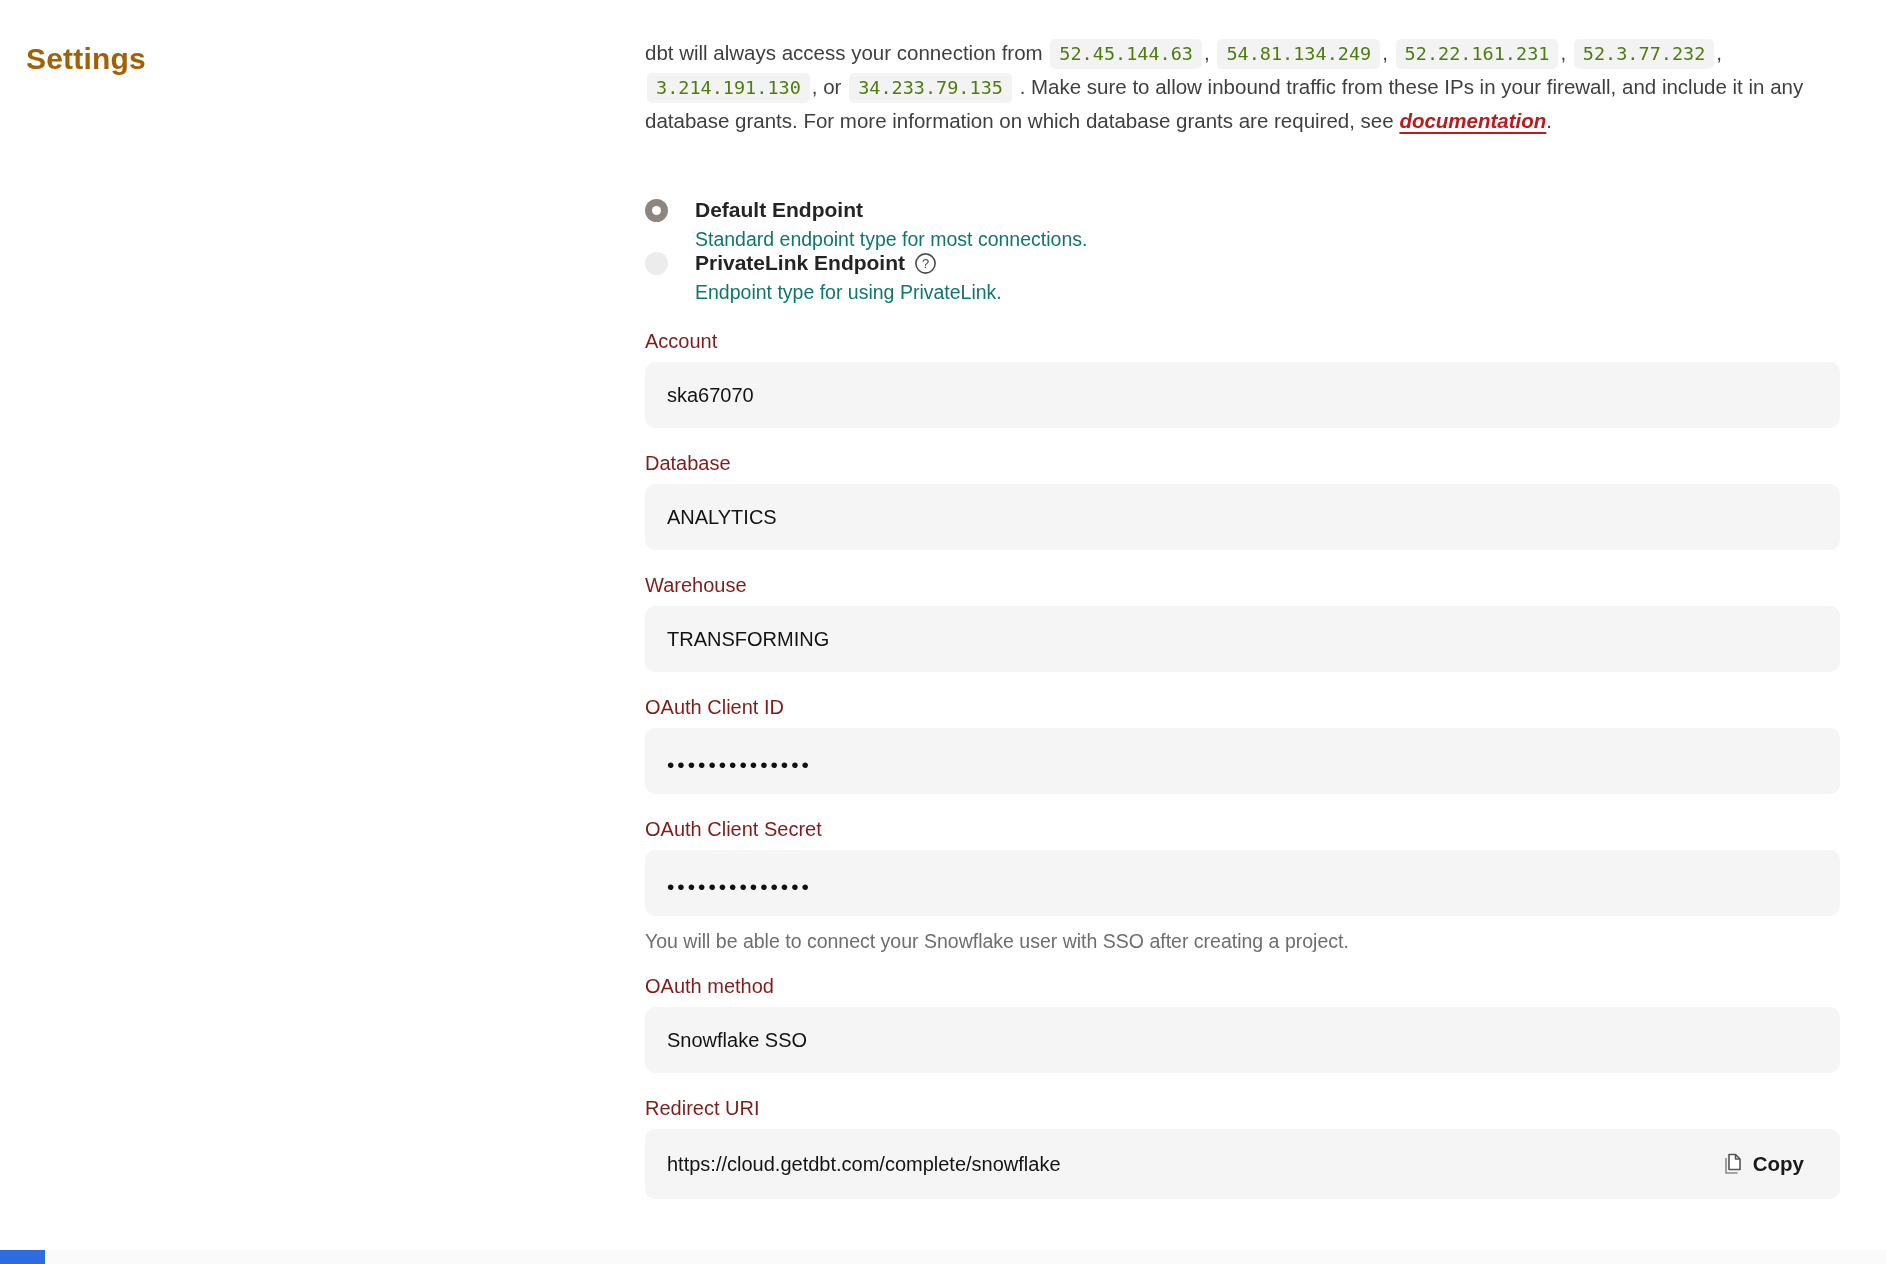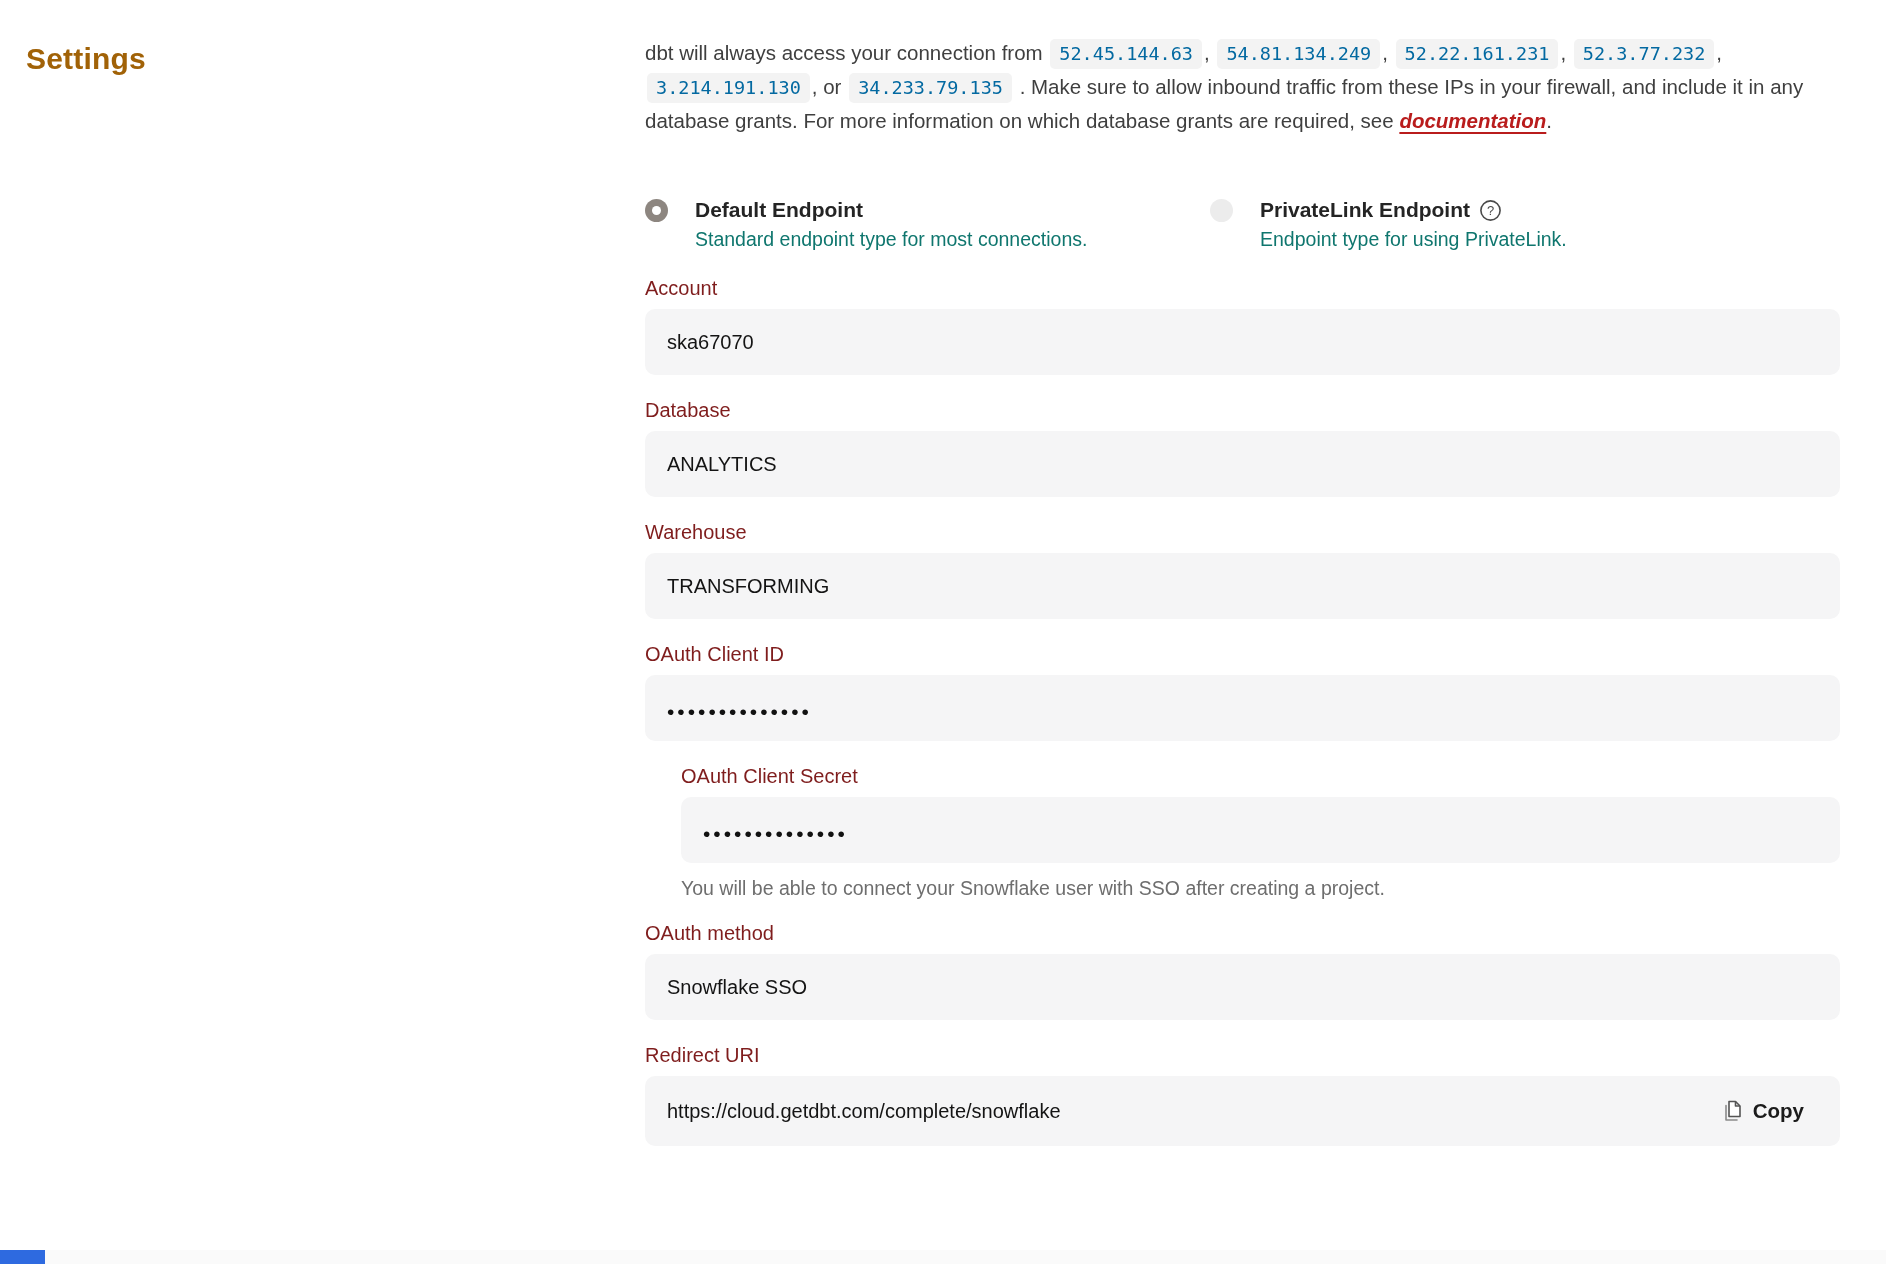--- a/index.html
+++ b/index.html
@@ -7,28 +7,28 @@
               font-family:"Liberation Sans", sans-serif; }
 
   .page-title { position:absolute; left:26px; top:42px; font-size:30px;
                 font-weight:700; color:#a16207; letter-spacing:.2px; }
 
   .content { position:absolute; left:645px; top:36px; width:1195px; }
 
   
   .intro { font-size:20.5px; line-height:34px; color:#3f3f3f; }
   .ip-chip { display:inline-block; font-family:"DejaVu Sans Mono","Liberation Mono",monospace;
-             font-size:18.5px; color:#0369a1; background:#f3f3f3; border-radius:5px;
+             font-size:18.5px; color:#4d7c0f; background:#f3f3f3; border-radius:5px;
              padding:1px 9px 2px; margin:0 2px; line-height:27px; }
   .sep { color:#3f3f3f; }
   .doc-link { color:#b91c1c; font-weight:600; text-decoration:underline;
               text-underline-offset:4px; cursor:pointer;font-style:italic; }
 
   
-  .endpoint-row { display:flex; margin-top:60px; }
+  .endpoint-row { display:flex; margin-top:60px;flex-direction:column; }
   .endpoint-option { width:565px; cursor:pointer; }
   .endpoint-option:last-child { width:auto; flex:1; }
   .opt-head { display:flex; align-items:center; }
   .radio { width:23px; height:23px; border-radius:50%; background:#ececec;
            flex:0 0 auto; margin-right:27px; position:relative; }
   .endpoint-option.selected .radio { background:#8d8680; }
   .endpoint-option.selected .radio::after { content:""; position:absolute; left:50%; top:50%;
            width:9px; height:9px; margin:-4.5px 0 0 -4.5px; border-radius:50%; background:#ffffff; }
   .opt-title { font-size:21px; font-weight:600; color:#242424; }
   .help-icon { display:inline-flex; margin-left:9px; vertical-align:-3px; }
@@ -121,21 +121,21 @@
       </div>
     </div>
 
     <div class="field">
       <div class="field-label">OAuth Client ID</div>
       <div class="field-input">
         <span class="masked">••••••••••••••</span>
       </div>
     </div>
 
-    <div class="field" style="margin-bottom:0;margin-left:36px;">
+    <div class="field" style="margin-bottom:0;">
       <div class="field-label">OAuth Client Secret</div>
       <div class="field-input">
         <span class="masked">••••••••••••••</span>
       </div>
       <div class="helper-text">You will be able to connect your Snowflake user with SSO after creating a project.</div>
     </div>
 
     <div class="field">
       <div class="field-label">OAuth method</div>
       <div class="field-input">

